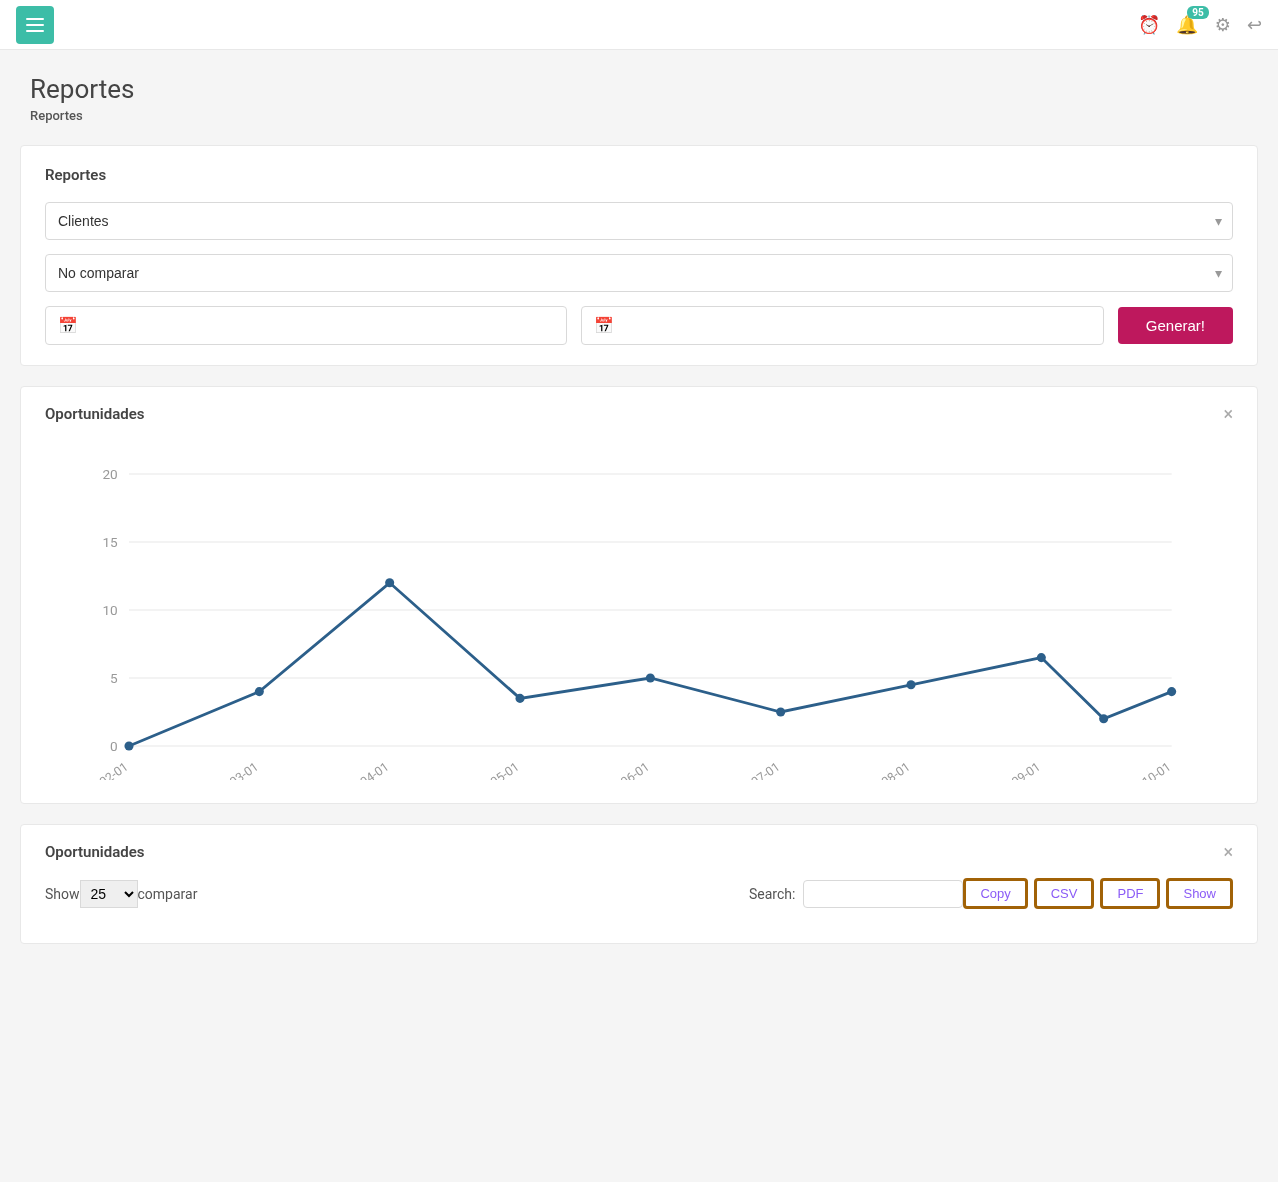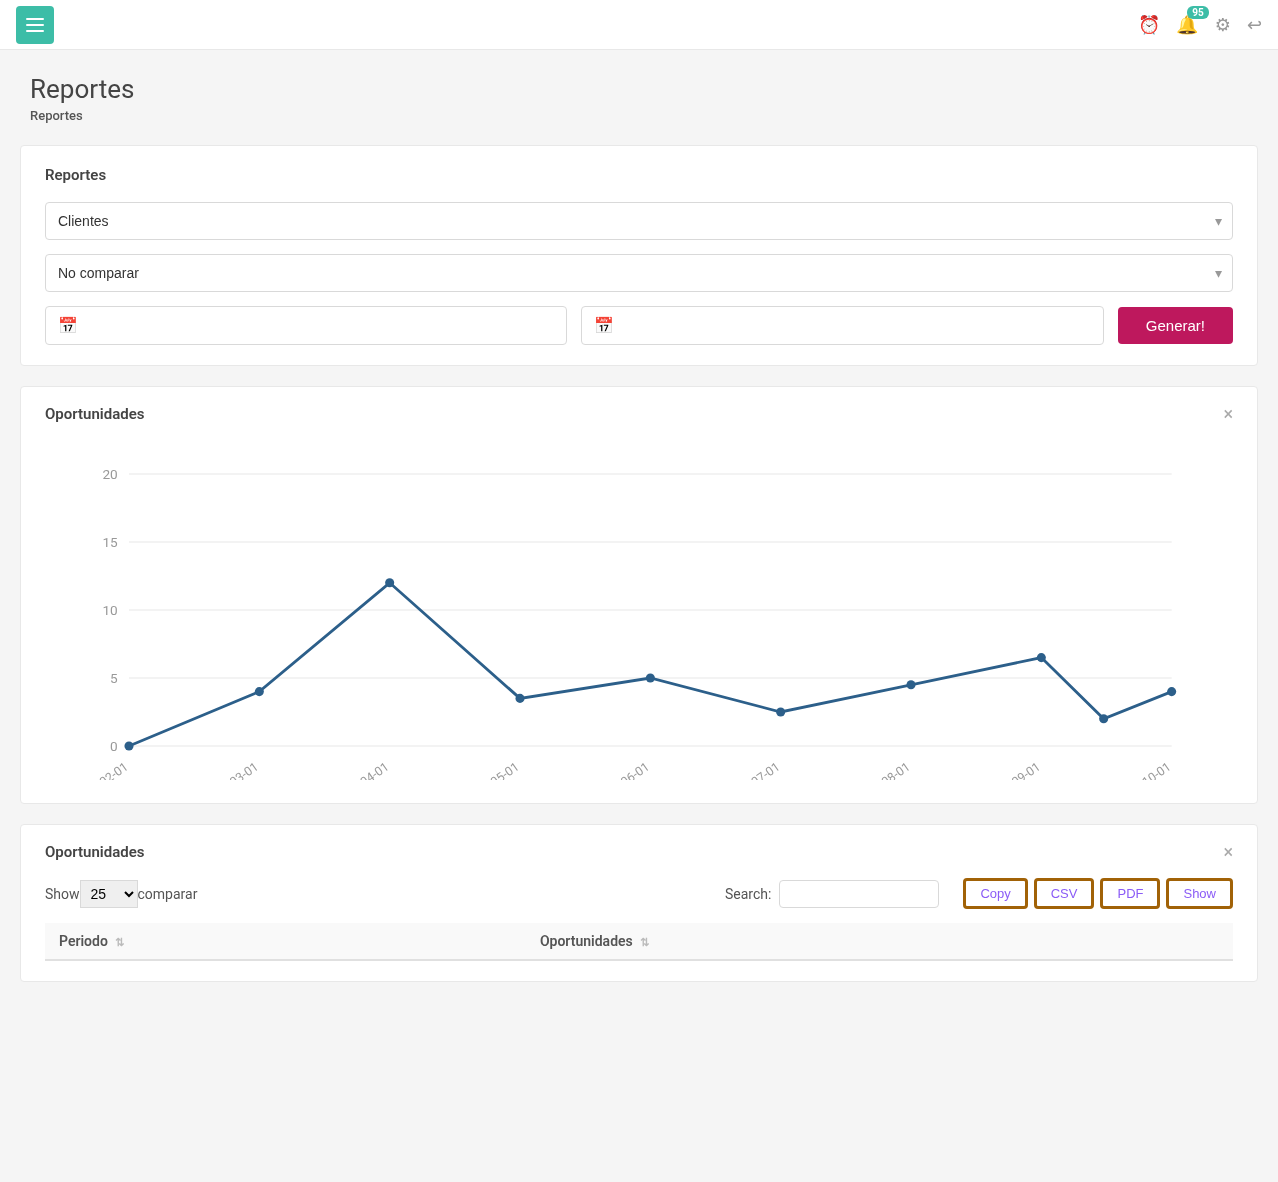--- a/index.html
+++ b/index.html
@@ -326,44 +326,28 @@
     <div class="show-entries">
       <span>Show</span>
       <select>
         <option>25</option>
         <option>10</option>
         <option>50</option>
         <option>100</option>
       </select>
       <span>comparar</span>
     </div>
-    <div style="display:flex; align-items:center; gap:24px;justify-content:flex-end;">
+    <div style="display:flex; align-items:center; gap:0;justify-content:flex-end;">
       <div class="search-area">
         <span class="search-label">Search:</span>
         <input class="search-input" type="text" style="">
       </div>
       <div class="export-btns">
         <button class="export-btn">Copy</button>
         <button class="export-btn">CSV</button>
         <button class="export-btn">PDF</button>
         <button class="export-btn">Show</button>
       </div>
     </div>
   </div>
 
 
-  <table class="data-table">
-    <thead>
-      <tr>
-        <th>
-          <span>Periodo</span>
-          <span class="sort-icon">⇅</span>
-        </th>
-        <th>
-          <span>Oportunidades</span>
-          <span class="sort-icon">⇅</span>
-        </th>
-      </tr>
-    </thead>
-    <tbody>
-    </tbody>
-  </table>
 </div>
 
 </body></html>

